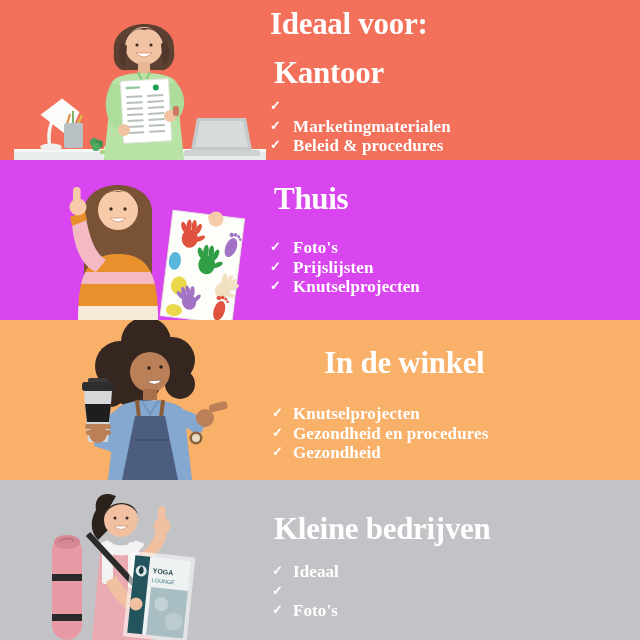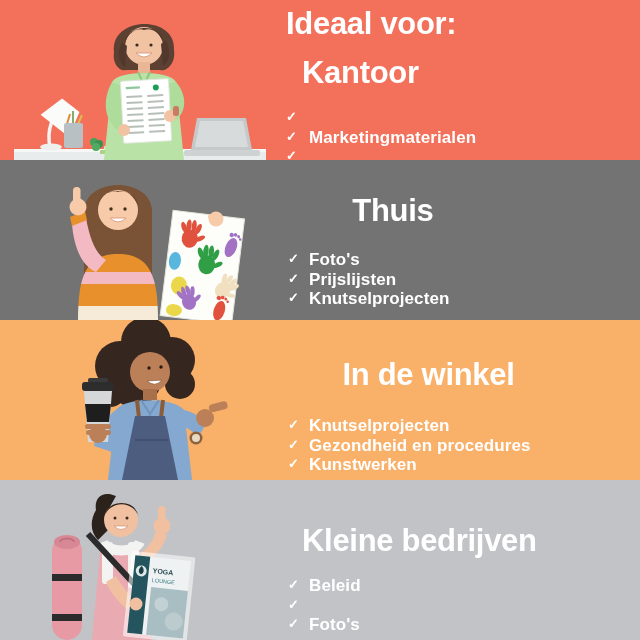--- a/index.html
+++ b/index.html
@@ -1,22 +1,22 @@
 <!DOCTYPE html>
 <html><head>
 <meta charset="utf-8">
 <style>
   html,body{margin:0;padding:0;background:#ffffff;}
   .canvas{position:relative;width:640px;height:640px;overflow:hidden;
           font-family:"Liberation Sans",sans-serif;}
   .band{position:relative;width:640px;height:160px;overflow:hidden;}
   .photo{position:absolute;left:0;top:0;display:block;}
-  .copy{position:absolute;left:286px;top:0;color:#ffffff;}
+  .copy{position:absolute;left:270px;top:0;color:#ffffff;font-family:Liberation Serif, serif;}
   .intro{margin:0;font-size:31px;font-weight:700;line-height:38px;letter-spacing:-0.3px;}
-  .heading{margin:16px;font-size:31px;font-weight:700;line-height:38px;letter-spacing:-0.3px;}
+  .heading{margin:4px;font-size:31px;font-weight:700;line-height:38px;letter-spacing:-0.3px;}
   ul.checks{list-style:none;margin:0;padding:0;}
   ul.checks li{display:flex;align-items:center;gap:10px;
                font-size:17px;font-weight:700;line-height:19.5px;letter-spacing:0.1px;}
   .chk{font-size:13px;font-weight:700;width:13px;flex:0 0 13px;transform:translateY(-1px);}
   .band-1 .copy{top:5px;}
   .band-1 .heading{margin-top:11px;}
   .band-1 ul.checks{margin-top:5px;}
   .band-2 .copy{top:16px;}
   .band-2 ul.checks{margin-top:20px;}
   .band-3 .copy{top:20px;text-align:right;}
@@ -116,26 +116,27 @@
       <ul class="checks">
         <li>
             <span class="chk">✓</span>
           </li>
         <li>
             <span class="chk">✓</span>
             <span>Marketingmaterialen</span>
           </li>
         <li>
             <span class="chk">✓</span>
+            <span>Beleid &amp; procedures</span>
           </li>
       </ul>
     </div>
   </section>
 
-  <section class="band band-2" style="background-color: #737373; text-align: right;">
+  <section class="band band-2" style="background-color: #d946ef;">
     <svg class="photo" width="280" height="160" viewBox="0 0 280 160">
       <defs>
         <g id="hand5">
           <ellipse cx="0" cy="0" rx="7" ry="8"></ellipse>
           <ellipse cx="-6" cy="-9" rx="2.2" ry="5" transform="rotate(-25 -6 -9)"></ellipse>
           <ellipse cx="-2" cy="-11" rx="2.2" ry="5.5"></ellipse>
           <ellipse cx="2.5" cy="-11" rx="2.2" ry="5.5"></ellipse>
           <ellipse cx="6.5" cy="-9" rx="2.2" ry="5" transform="rotate(20 6.5 -9)"></ellipse>
           <ellipse cx="9" cy="-1" rx="2" ry="4.5" transform="rotate(60 9 -1)"></ellipse>
         </g>
@@ -256,21 +257,21 @@
         <li>
             <span class="chk">✓</span>
             <span>Knutselprojecten</span>
           </li>
         <li>
             <span class="chk">✓</span>
             <span>Gezondheid en procedures</span>
           </li>
         <li>
             <span class="chk">✓</span>
-            <span>Kunstwerken</span>
+            <span>Gezondheid</span>
           </li>
       </ul>
     </div>
   </section>
 
   <section class="band band-4" style="background-color: rgb(194, 195, 198);">
     <svg class="photo" width="280" height="160" viewBox="0 0 280 160">
       <g>
         <rect x="52" y="56" width="30" height="104" rx="15" fill="#e79aa4"></rect>
         <ellipse cx="67" cy="62" rx="13" ry="7" fill="#d88894"></ellipse>
@@ -309,21 +310,21 @@
         <circle cx="162" cy="124" r="7" fill="#c2d2d4"></circle>
         <circle cx="176" cy="140" r="9" fill="#bccbce"></circle>
       </g>
       <circle cx="136" cy="124" r="6.5" fill="#f1c0a0"></circle>
     </svg>
     <div class="copy">
       <h2 class="heading">Kleine bedrijven</h2>
       <ul class="checks">
         <li>
             <span class="chk">✓</span>
-            <span>Beleid</span>
+            <span>Ideaal</span>
           </li>
         <li>
             <span class="chk">✓</span>
           </li>
         <li>
             <span class="chk">✓</span>
             <span>Foto's</span>
           </li>
       </ul>
     </div>

